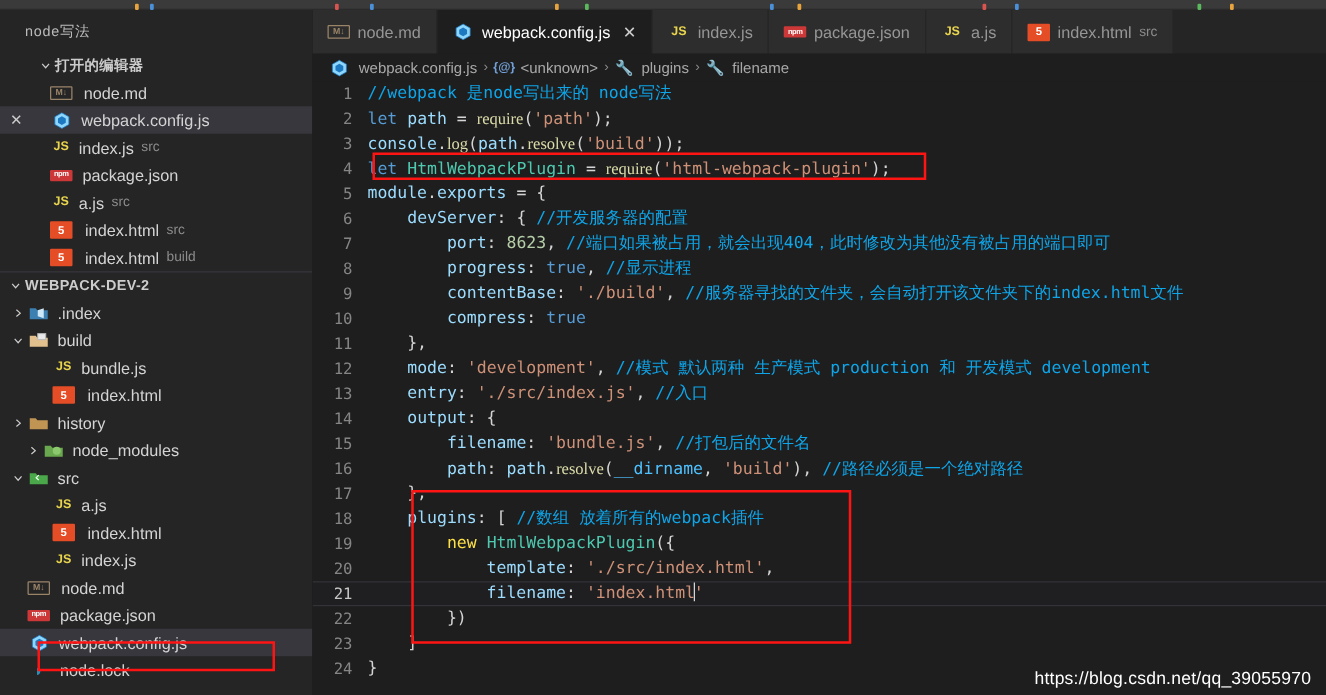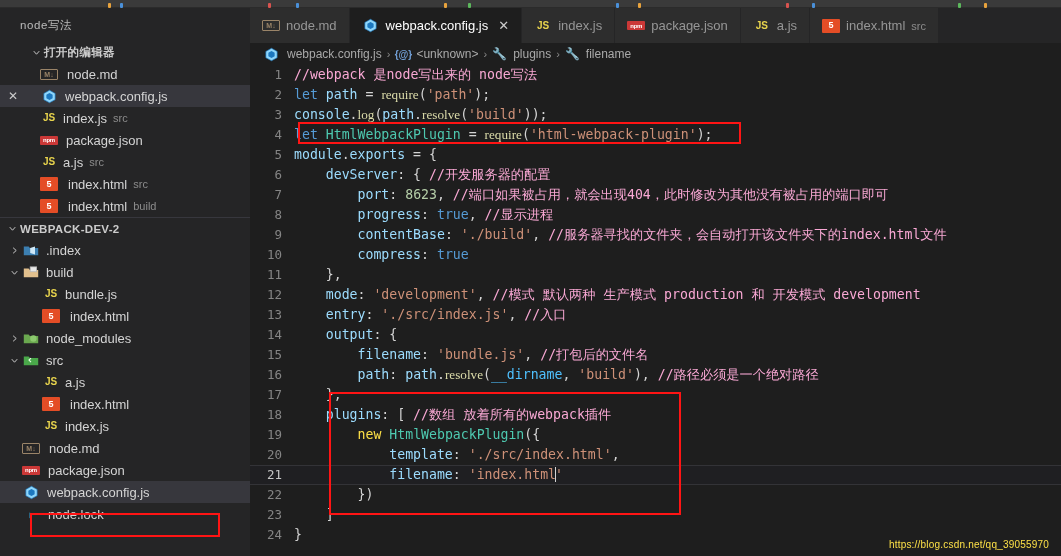--- a/index.html
+++ b/index.html
@@ -117,41 +117,41 @@
   .cline.active { background: #1f1f22; border-top: 1px solid #333337; border-bottom: 1px solid #333337; height: 20px; }
   .gutter {
     width: 44px; flex: 0 0 44px; text-align: right; padding-right: 12px;
     color: #858585; font-size: 12.5px;
     font-family: "DejaVu Sans Mono", "Liberation Mono", monospace;
   }
   .cline.active .gutter { color: #c6c6c6; }
   .ctext { flex: 1 1 auto; position: relative; }
 
   
-  .t-cmt   { color: #f9a8d4; }
+  .t-cmt   { color: #0ea5e9; }
   .t-kw    { color: #569cd6; }
   .t-kw2   { color: #fde047; }
   .t-var   { color: #9cdcfe; }
   .t-fn    { color: #dcdcaa; font-family: Liberation Serif, serif; }
   .t-str   { color: #ce9178; }
   .t-num   { color: #b5cea8; }
   .t-plain { color: #d4d4d4; }
   .t-cls   { color: #4ec9b0; }
   .t-const { color: #4fc1ff; }
 
   .caret {
     display: inline-block; width: 1px; height: 15px; background: #d4d4d4;
     vertical-align: -3px; margin: 0 -1px;
   }
 
   .code-redbox { position: absolute; border: 2px solid #ff1414; pointer-events: none; z-index: 5; }
 
   .watermark {
-    position: absolute; right: 12px; bottom: 6px; color: #fde047;
-    font-size: 10px; font-family: "Liberation Sans", sans-serif; letter-spacing: .2px;
+    position: absolute; right: 12px; bottom: 6px; color: #ffffff;
+    font-size: 14px; font-family: "Liberation Sans", sans-serif; letter-spacing: .2px;
   }
 </style>
 </head>
 <body>
 
 <div id="app">
 
   <div class="browser-strip">
     <div class="btab" style="left:108px;background:#e8a33d"></div>
       <div class="btab" style="left:120px;background:#4a90d9"></div>
@@ -277,20 +277,33 @@
             <span class="chev"></span>
             <span class="ico ico-js">JS</span>
             <span class="label">bundle.js</span>
           </div>
           <div class="row" style="padding-left: 26px;">
             <span class="chev"></span>
             <span class="ico ico-html">5</span>
             <span class="label">index.html</span>
           </div>
           <div class="row" style="padding-left: 6px;">
+            <span class="chev">
+              <svg width="11" height="11" viewBox="0 0 16 16">
+                <path d="M6 4 L10.5 8 L6 12" stroke="#cccccc" stroke-width="1.4" fill="none"></path>
+              </svg>
+            </span>
+            <span class="ico ico-folder">
+              <svg width="16" height="13" viewBox="0 0 20 16">
+                <path d="M1 3 h6 l1.6 2 H19 v9 H1 Z" fill="#c09553"></path>
+              </svg>
+            </span>
+            <span class="label">history</span>
+          </div>
+          <div class="row" style="padding-left: 18px;">
             <span class="chev">
               <svg width="11" height="11" viewBox="0 0 16 16">
                 <path d="M6 4 L10.5 8 L6 12" stroke="#cccccc" stroke-width="1.4" fill="none"></path>
               </svg>
             </span>
             <span class="ico ico-folder">
               <svg width="16" height="13" viewBox="0 0 20 16">
                 <path d="M1 3 h6 l1.6 2 H19 v9 H1 Z" fill="#6aa84f"></path>
                 <circle cx="13" cy="8" r="4" fill="#8cc96e"></circle>
               </svg>

